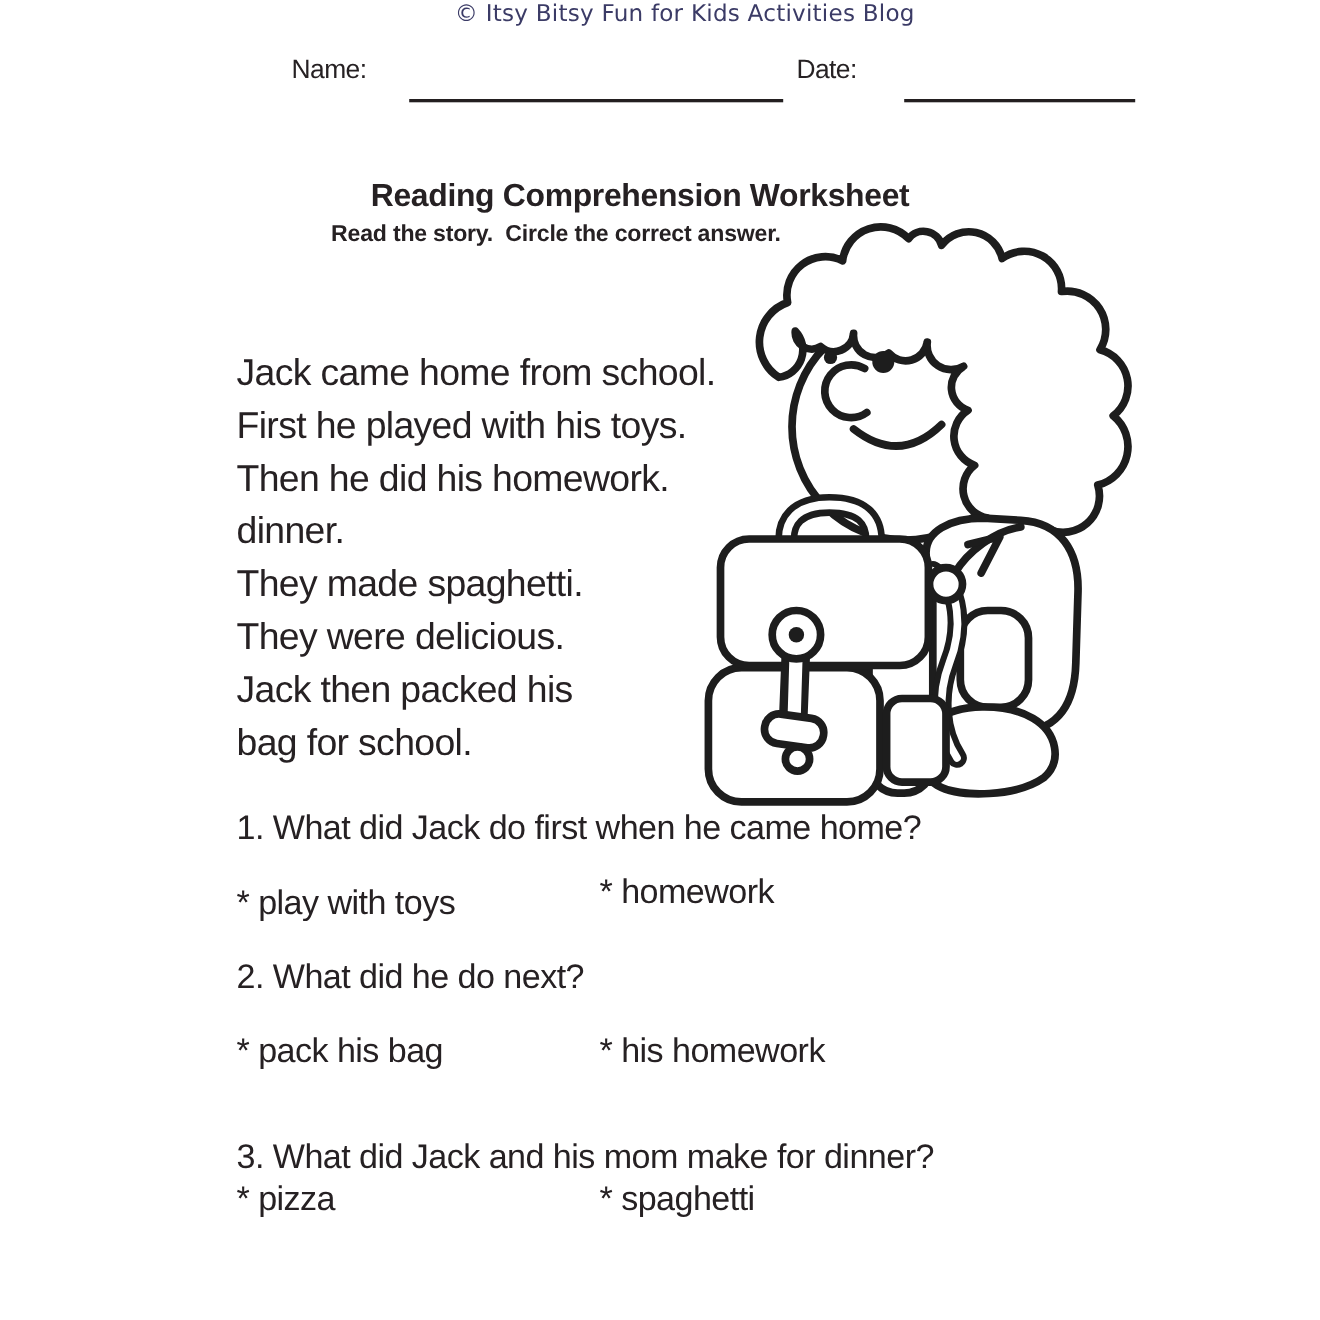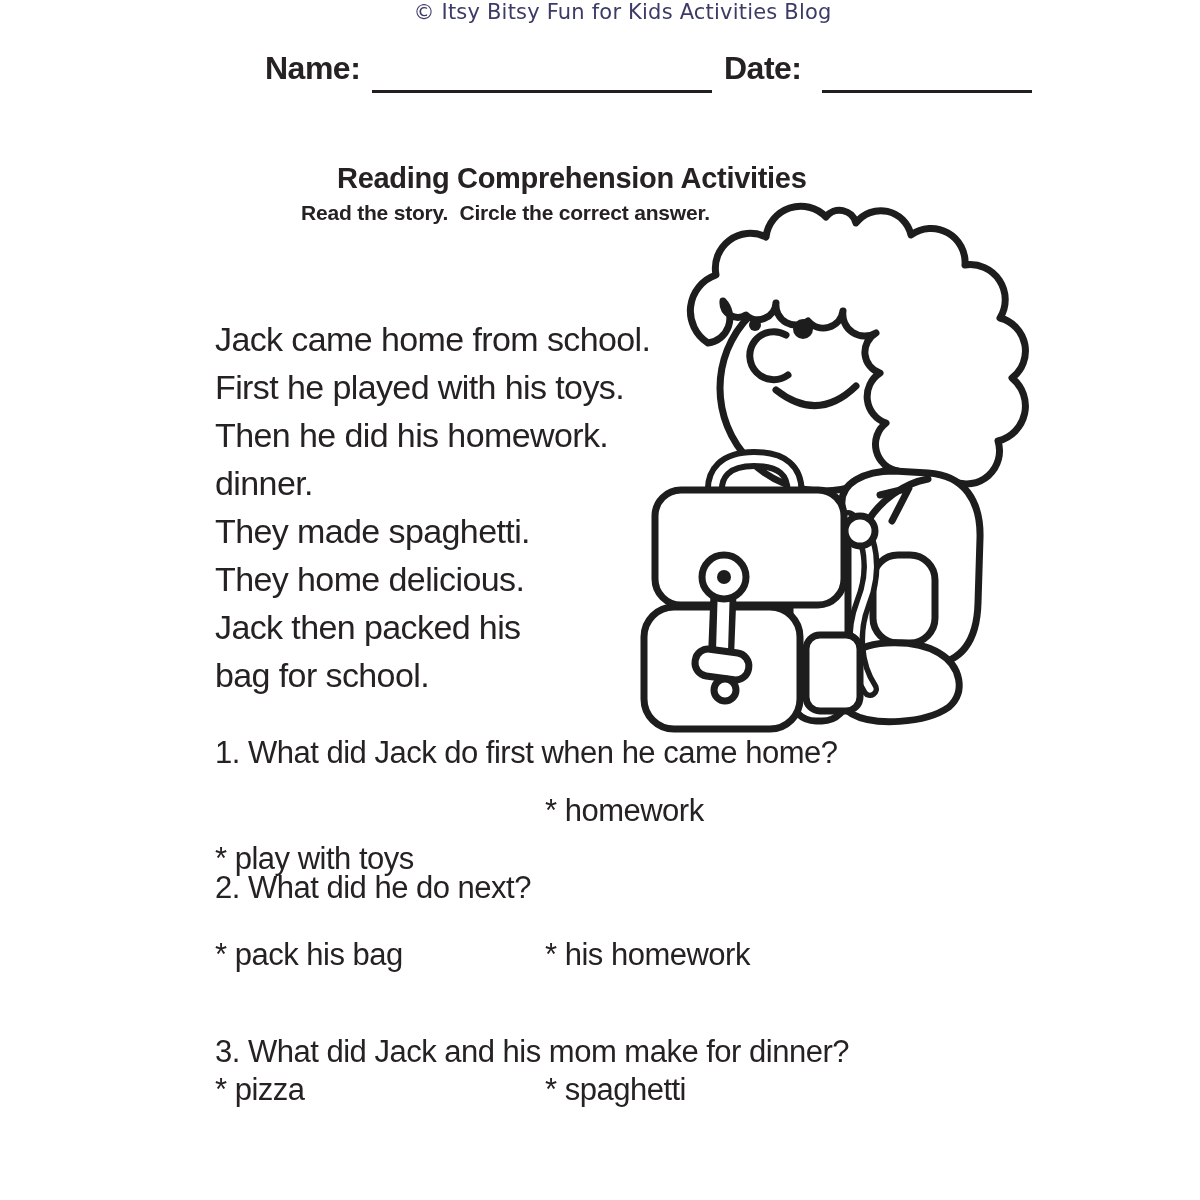--- a/index.html
+++ b/index.html
@@ -6,21 +6,21 @@
   html, body { width: 1200px; height: 1200px; background: #ffffff; }
   body {
     position: relative;
     font-family: "Liberation Sans", sans-serif;
     color: #262123;
     overflow: hidden;
   }
   .abs { position: absolute; white-space: nowrap; }
 
   
-  .hdr-label { font-size: 32px; font-weight: 700; letter-spacing: -0.5px; }
+  .hdr-label { font-size: 24px; font-weight: 400; letter-spacing: -0.5px; }
   .blank-line { position: absolute; border-bottom: 3px solid #231f20; height: 0; }
 
   
   .ws-title { font-size: 29px; font-weight: 600; letter-spacing: -0.3px; }
   .ws-sub   { font-size: 21px; font-weight: 600; letter-spacing: -0.2px; }
 
   
   .story { font-size: 34px; line-height: 48px; letter-spacing: -0.6px; z-index: 2; margin-top: 47px; }
 
   
@@ -42,30 +42,30 @@
   .ink-fill { fill: #1d1d1d; stroke: none; }
 </style>
 </head>
 <body>
 
 <span class="abs hdr-label" style="left:265px; top:50px;">Name:</span>
 <div class="blank-line" style="left:372px; top:90px; width:340px;"></div>
 <span class="abs hdr-label" style="left:724px; top:50px;">Date:</span>
 <div class="blank-line" style="left:822px; top:90px; width:210px;"></div>
 
-<span class="abs ws-title" style="left:337px; top:162px;">Reading Comprehension Activities</span>
+<span class="abs ws-title" style="left:337px; top:162px;">Reading Comprehension Worksheet</span>
 <span class="abs ws-sub" style="left:301px; top:201px;">Read the story. &nbsp;Circle the correct answer.</span>
 
 <div class="abs story" style="left:215px; top:268px;">
   <div>Jack came home from school.</div>
   <div>First he played with his toys.</div>
   <div>Then he did his homework.</div>
   <div>dinner.</div>
   <div>They made spaghetti.</div>
-  <div>They home delicious.</div>
+  <div>They were delicious.</div>
   <div>Jack then packed his</div>
   <div>bag for school.</div>
 </div>
 
 <div class="illustration">
   <svg viewBox="0 0 404 566" xmlns="http://www.w3.org/2000/svg">
 
     <circle class="ink" cx="195" cy="205" r="103"></circle>
 
     <path class="ink" d="M80,160
@@ -116,21 +116,21 @@
     <circle class="ink" cx="96" cy="394" r="22"></circle>
     <circle class="ink-fill" cx="96" cy="394" r="7"></circle>
     <rect class="ink" x="67" y="468" width="54" height="27" rx="13" transform="rotate(8 94 481)"></rect>
     <circle class="ink" cx="97" cy="507" r="11"></circle>
 
     <circle class="ink" cx="232" cy="348" r="15"></circle>
   </svg>
 </div>
 
 <span class="abs question" style="left:215px; top:735px;">1. What did Jack do first when he came home?</span>
-<span class="abs option" style="left:215px; top:841px;">* play with toys</span>
+<span class="abs option" style="left:215px; top:803px;">* play with toys</span>
 <span class="abs option" style="left:545px; top:793px;">* homework</span>
 
 <span class="abs question" style="left:215px; top:870px;">2. What did he do next?</span>
 <span class="abs option" style="left:215px; top:937px;">* pack his bag</span>
 <span class="abs option" style="left:545px; top:937px;">* his homework</span>
 
 <span class="abs question" style="left:215px; top:1004px;margin-top:30px;">3. What did Jack and his mom make for dinner?</span>
 <span class="abs option" style="left:215px; top:1072px;">* pizza</span>
 <span class="abs option" style="left:545px; top:1072px;">* spaghetti</span>
 

